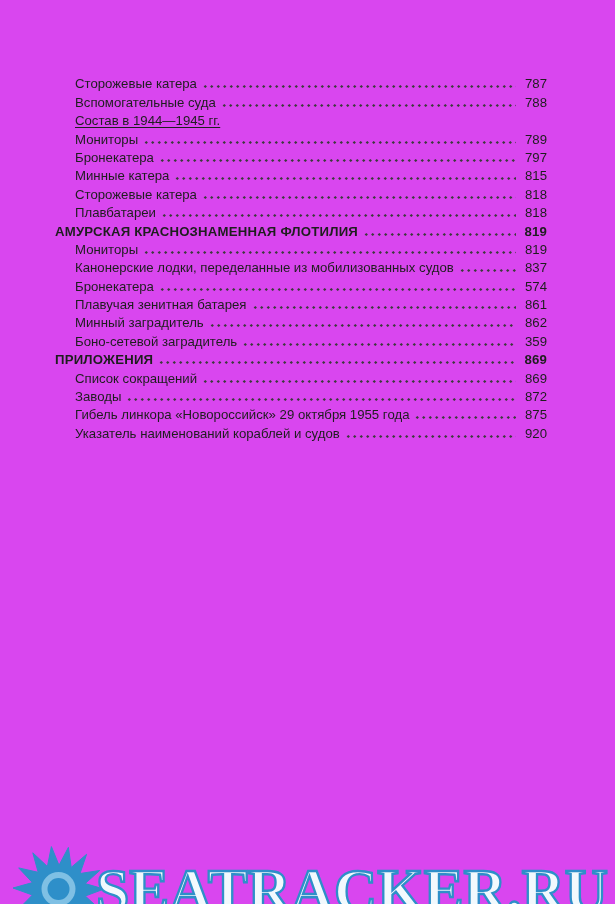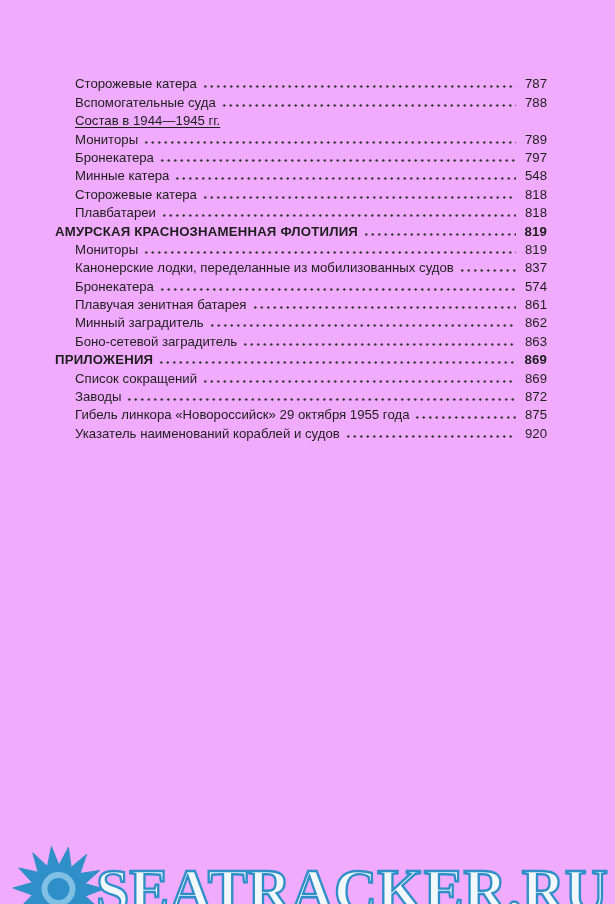--- a/index.html
+++ b/index.html
@@ -4,21 +4,21 @@
 <style>
   html, body {
     margin: 0;
     padding: 0;
     background: #ffffff;
   }
   .page {
     position: relative;
     width: 615px;
     height: 904px;
-    background: #f0abfc;
+    background: #d946ef;
     overflow: hidden;
     font-family: "Liberation Sans", sans-serif;
     color: #1e1e1e;
   }
   .toc {
     position: absolute;
     left: 55px;
     top: 74px;
     width: 492px;
   }
@@ -101,21 +101,21 @@
       <span class="toc-page">789</span>
     </div>
       <div class="toc-row item">
       <span class="toc-label">Бронекатера</span>
       <span class="toc-dots"></span>
       <span class="toc-page">797</span>
     </div>
       <div class="toc-row item">
       <span class="toc-label">Минные катера</span>
       <span class="toc-dots"></span>
-      <span class="toc-page">548</span>
+      <span class="toc-page">815</span>
     </div>
       <div class="toc-row item">
       <span class="toc-label">Сторожевые катера</span>
       <span class="toc-dots"></span>
       <span class="toc-page">818</span>
     </div>
       <div class="toc-row item">
       <span class="toc-label">Плавбатареи</span>
       <span class="toc-dots"></span>
       <span class="toc-page">818</span>
@@ -146,21 +146,21 @@
       <span class="toc-page">861</span>
     </div>
       <div class="toc-row item">
       <span class="toc-label">Минный заградитель</span>
       <span class="toc-dots"></span>
       <span class="toc-page">862</span>
     </div>
       <div class="toc-row item">
       <span class="toc-label">Боно-сетевой заградитель</span>
       <span class="toc-dots"></span>
-      <span class="toc-page">863</span>
+      <span class="toc-page">359</span>
     </div>
       <div class="toc-row section">
       <span class="toc-label">ПРИЛОЖЕНИЯ</span>
       <span class="toc-dots"></span>
       <span class="toc-page">869</span>
     </div>
       <div class="toc-row item">
       <span class="toc-label">Список сокращений</span>
       <span class="toc-dots"></span>
       <span class="toc-page">869</span>

